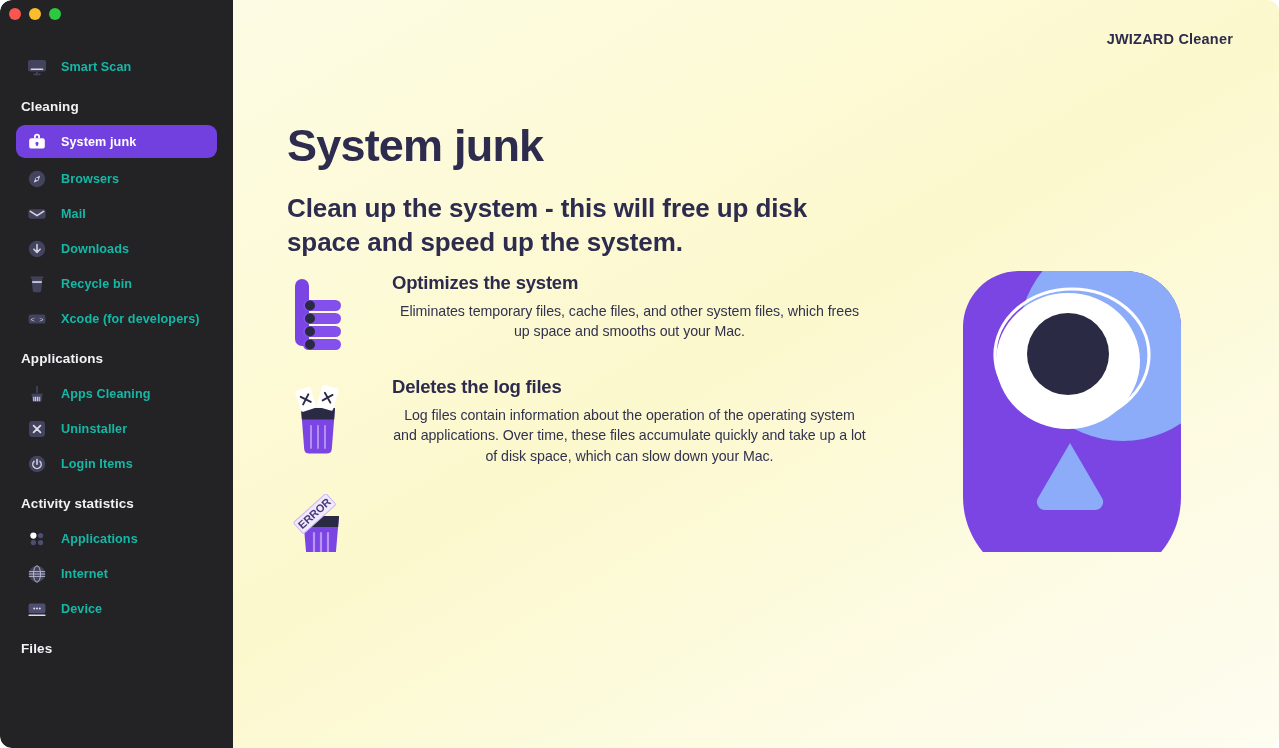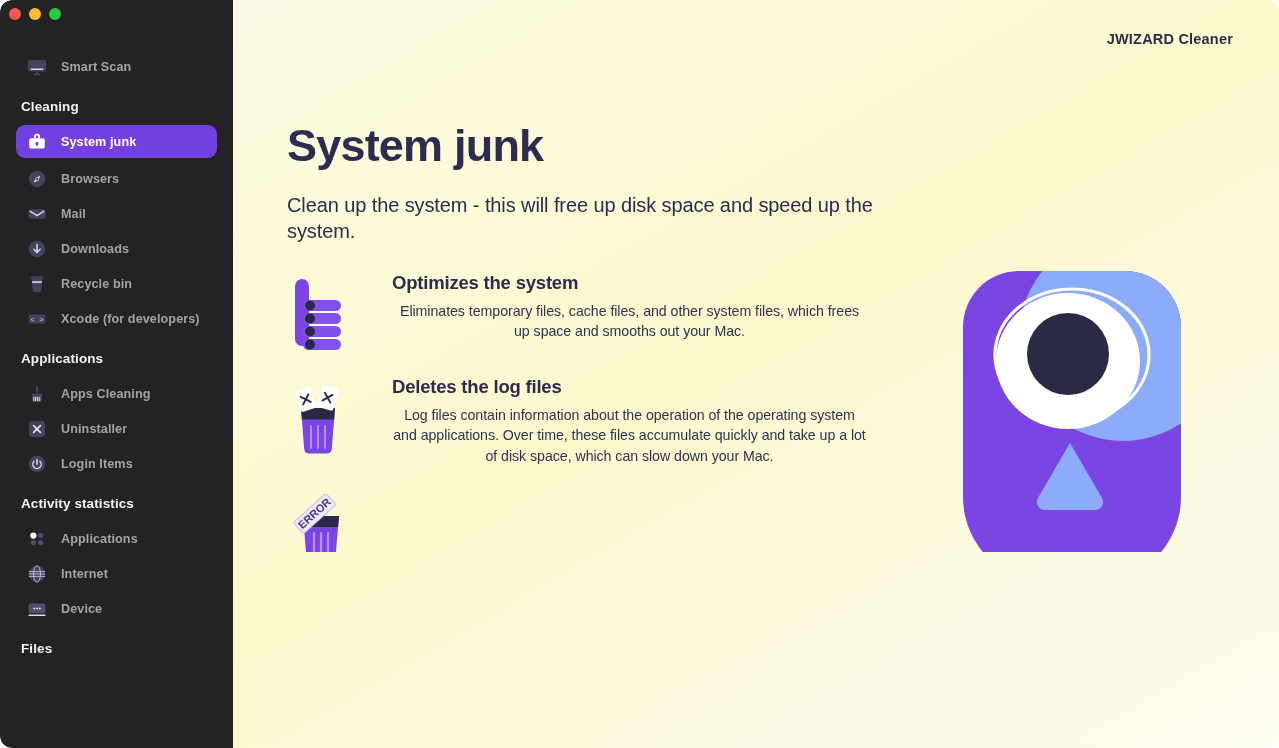--- a/index.html
+++ b/index.html
@@ -68,21 +68,21 @@
     align-items: center;
     gap: 13px;
     height: 33px;
     padding: 0 10px;
     border-radius: 9px;
     cursor: default;
   }
   .nav-item .nm-label {
     font-size: 12.6px;
     font-weight: bold;
-    color: #a3a3a3;
+    color: #14b8a6;
     letter-spacing: 0.1px;
     white-space: nowrap;
   }
   .nav-item.active { background: #7340e0; }
   .nav-item.active .nm-label { color: #ffffff; }
 
   .nicon {
     width: 22px; height: 22px;
     flex: 0 0 22px;
     position: relative;
@@ -117,22 +117,22 @@
     color: #2d2c4e;
     letter-spacing: -0.8px;
     line-height: 1;
   }
 
   .page-sub {
     position: absolute;
     left: 54px;
     top: 192px;
     width: 600px;
-    font-size: 20px;
-    font-weight: normal;
+    font-size: 26px;
+    font-weight: bold;
     color: #2d2c4e;
     line-height: 1.3;
     letter-spacing: -0.1px;
   }
 
   .features {
     position: absolute;
     left: 54px;
     top: 272px;
     width: 580px;

